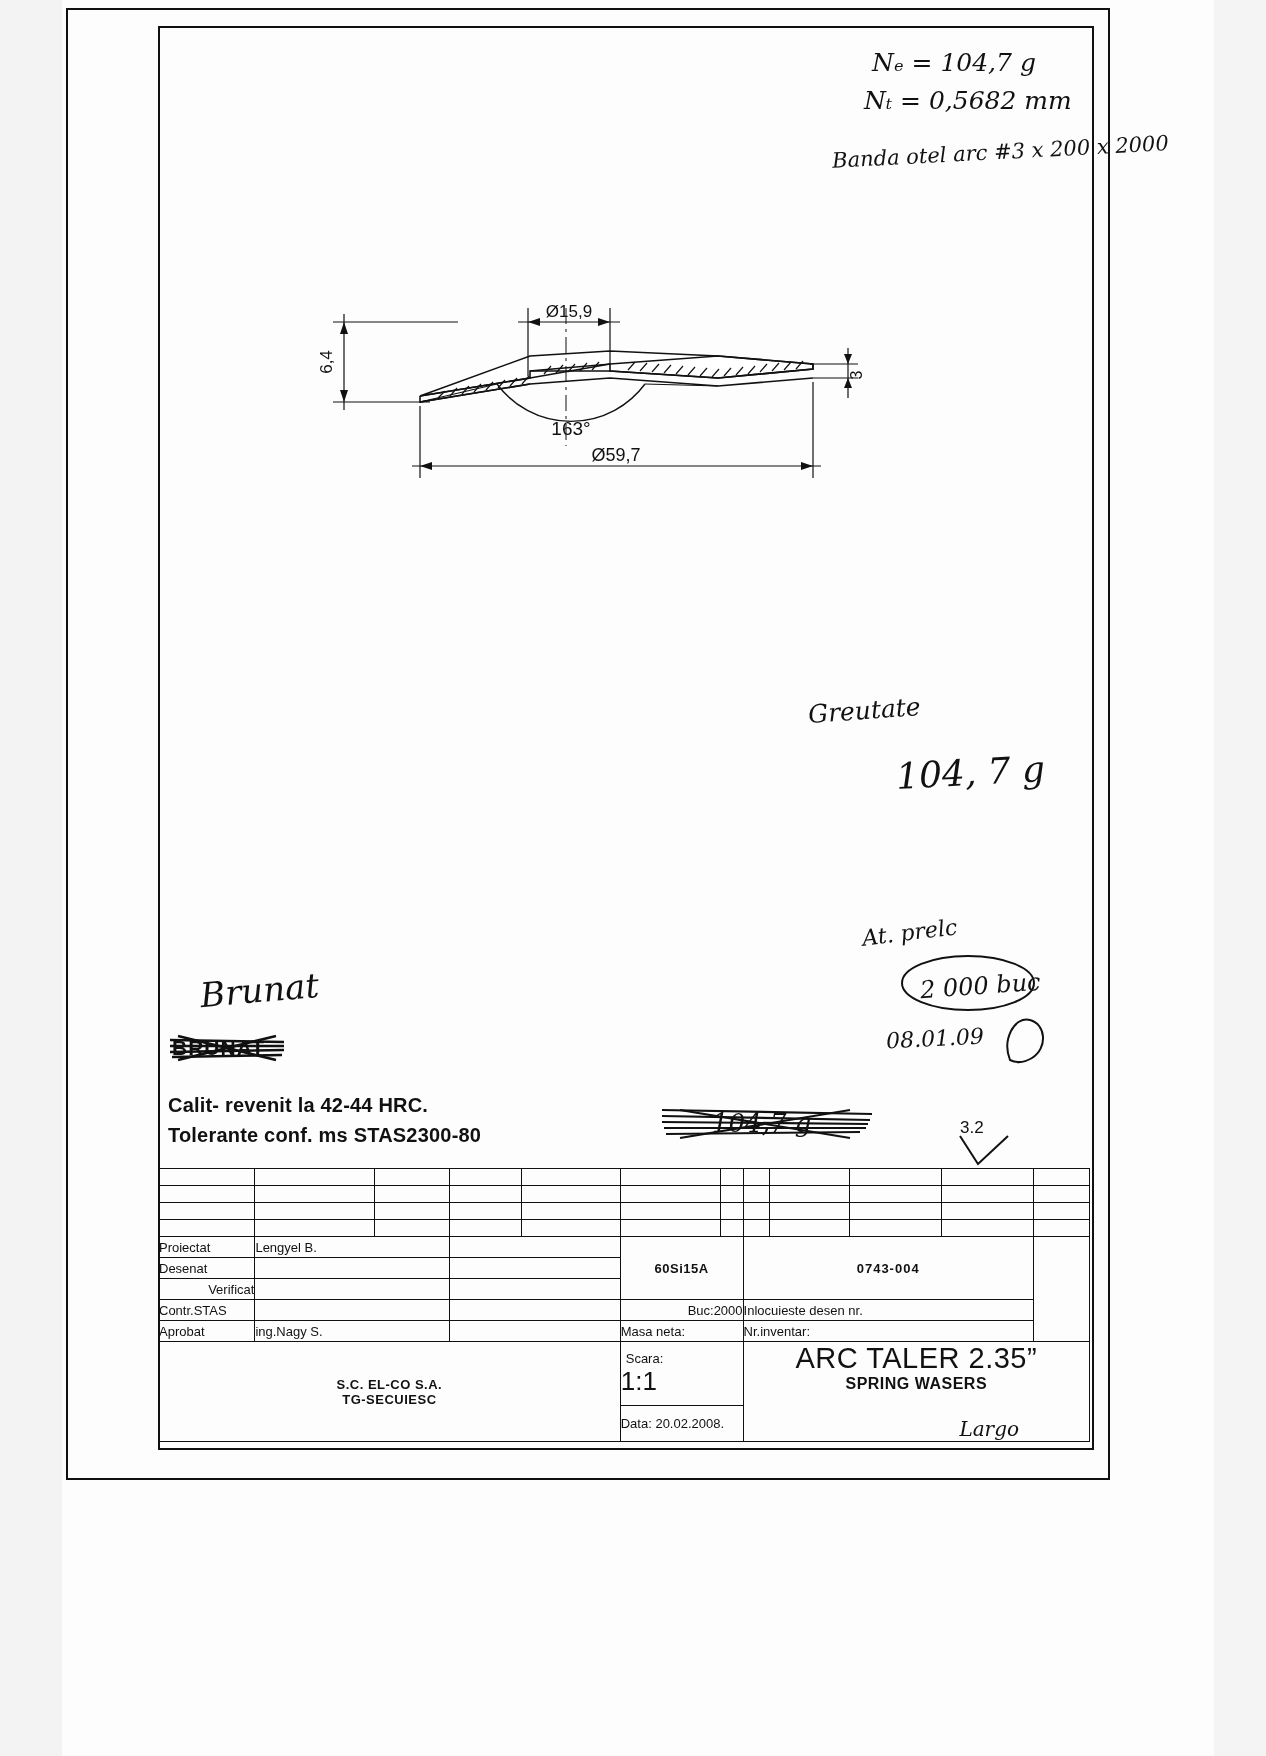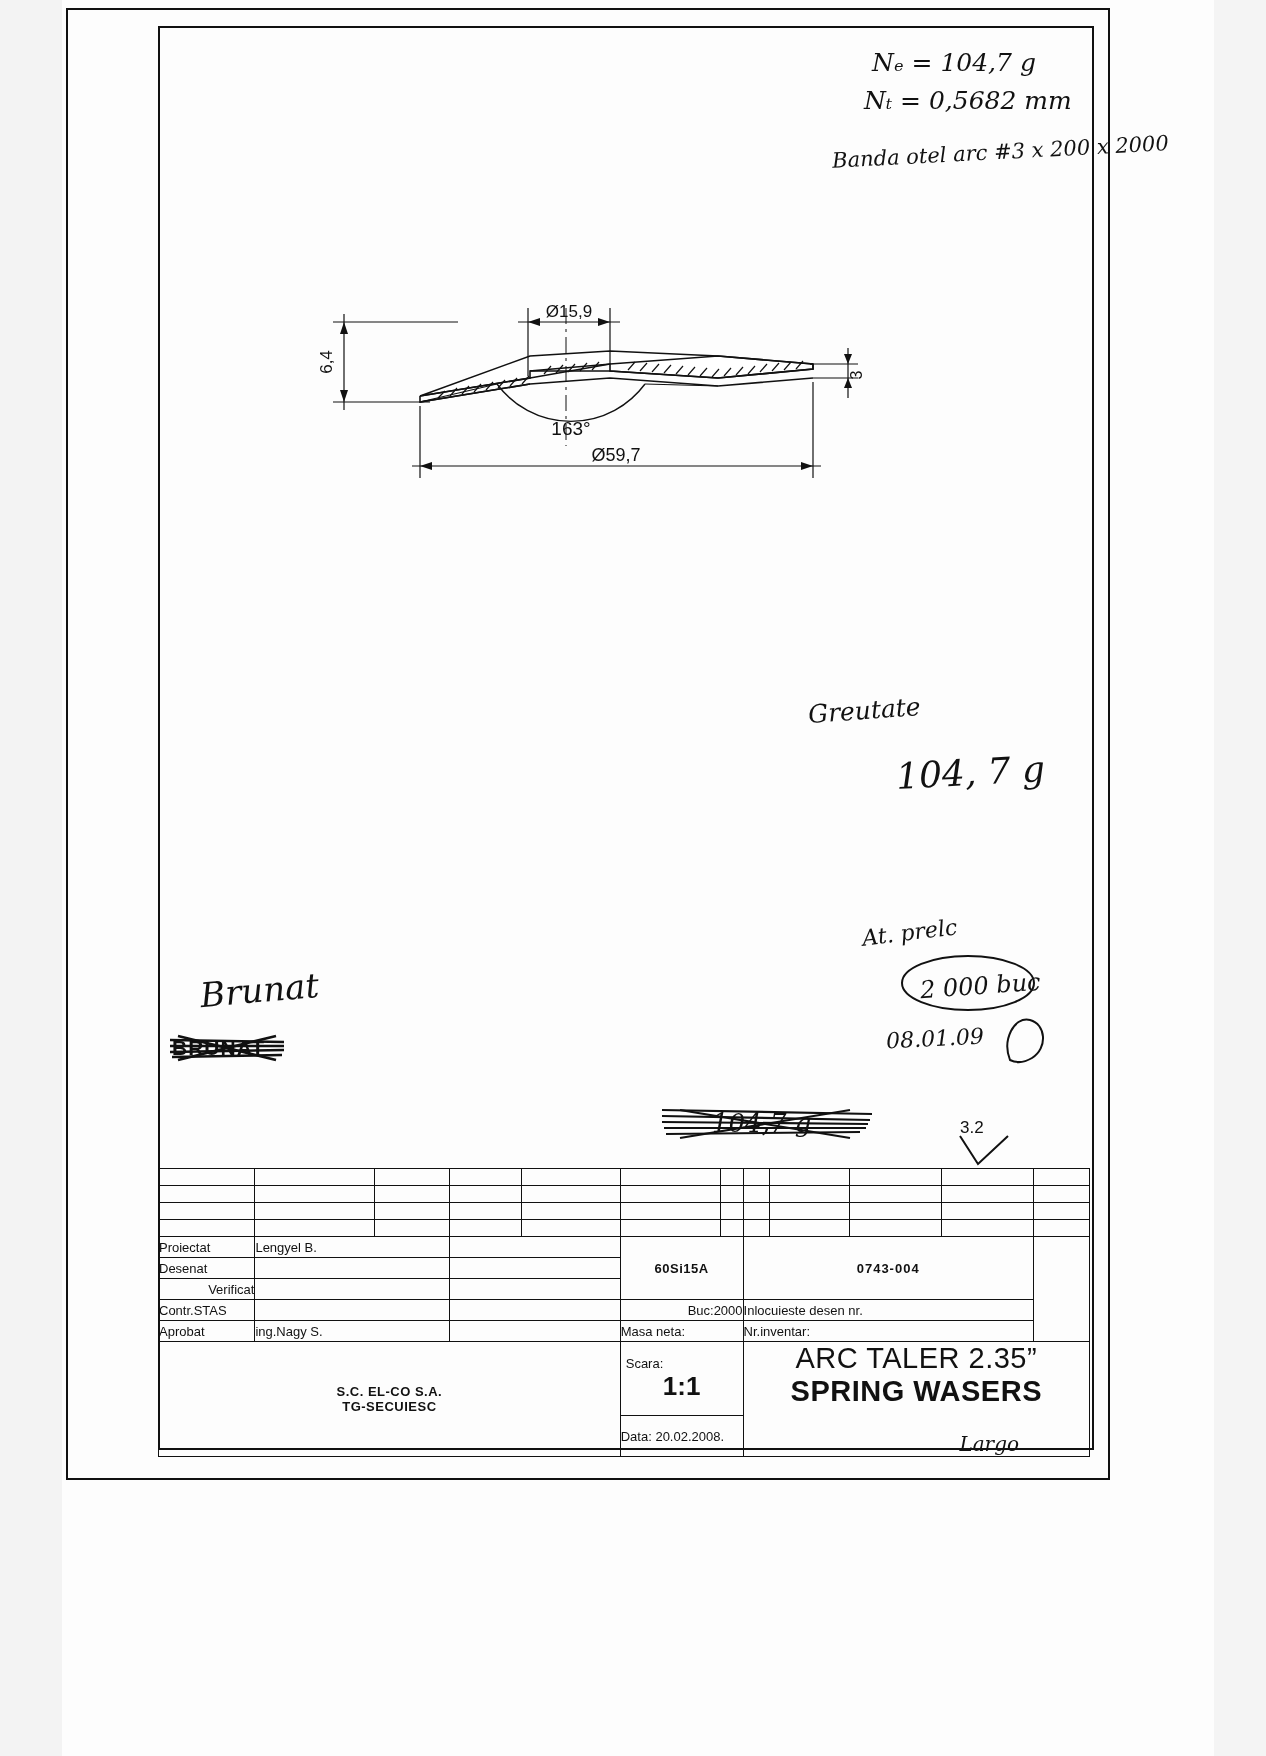--- a/index.html
+++ b/index.html
@@ -27,23 +27,23 @@
 
   
   .tb{position:absolute;left:158px;top:1168px;width:932px;height:278px;}
   .tb table{border-collapse:collapse;width:932px;}
   .tb td{border:1px solid #111;padding:0;font-size:13px;vertical-align:middle;}
   .lbl{padding-left:4px;font-size:13px;}
   .big{font-size:31px;font-weight:bold;text-align:center;letter-spacing:0.5px;}
   .bigger{font-size:33px;font-weight:bold;text-align:center;letter-spacing:1px;}
   .company1{font-size:27px;font-weight:bold;text-align:center;letter-spacing:0.5px;}
   .title-ro{font-size:29px;font-weight:normal;text-align:center;letter-spacing:0.5px;}
-  .title-en{font-size:29px;font-weight:bold;text-align:center;letter-spacing:0.5px;}
+  .title-en{font-size:16px;font-weight:bold;text-align:center;letter-spacing:0.5px;}
   .scara-l{font-size:13px;padding-left:5px;}
-  .scara-v{font-size:26px;font-weight:bold;text-align:center;}
+  .scara-v{font-size:26px;font-weight:normal;text-align:left;}
   .data-l{font-size:13px;padding-left:5px;}
   .small-r{font-size:13px;text-align:right;padding-right:5px;}
 
   .rough{position:absolute;left:960px;top:1118px;font-size:17px;}
 </style>
 </head>
 <body>
 
 <div id="sheet">
 
@@ -202,20 +202,24 @@
     </g>
   </svg>
 
   <div class="rough">
     <span>3.2</span>
   </div>
   <svg style="position:absolute;left:958px;top:1134px;" width="56" height="36">
     <path d="M2 2 L20 30 L50 2" fill="none" stroke="#111" stroke-width="2"></path>
   </svg>
 
+  <div class="note-block">
+    <div>Calit- revenit la 42-44 HRC.</div>
+    <div>Tolerante conf. ms STAS2300-80</div>
+  </div>
 
   <div class="tb">
     <table>
 
       <tbody>
           <tr>
         <td style="width:96px;height:16px;"></td>
         <td style="width:120px;"></td>
         <td style="width:76px;"></td>
         <td style="width:72px;"></td>

